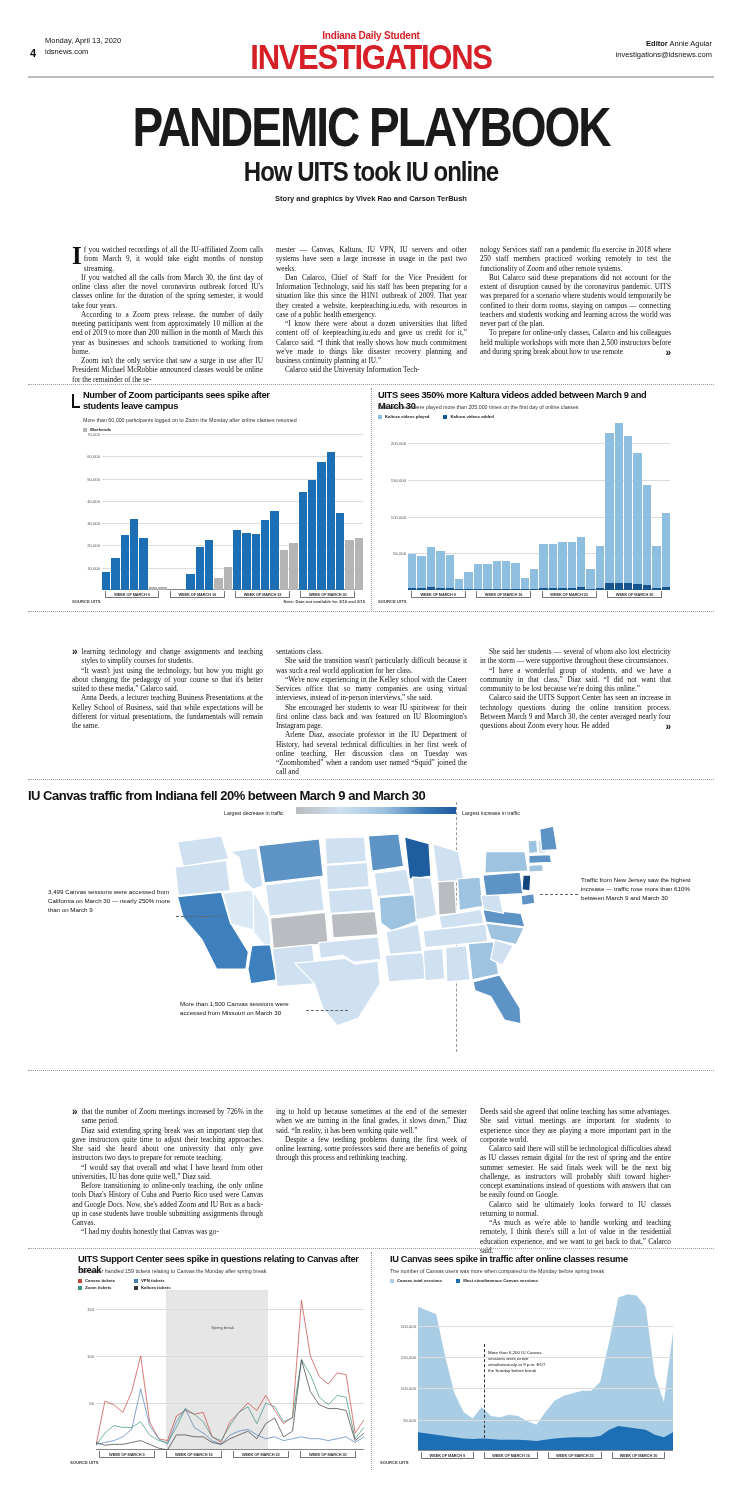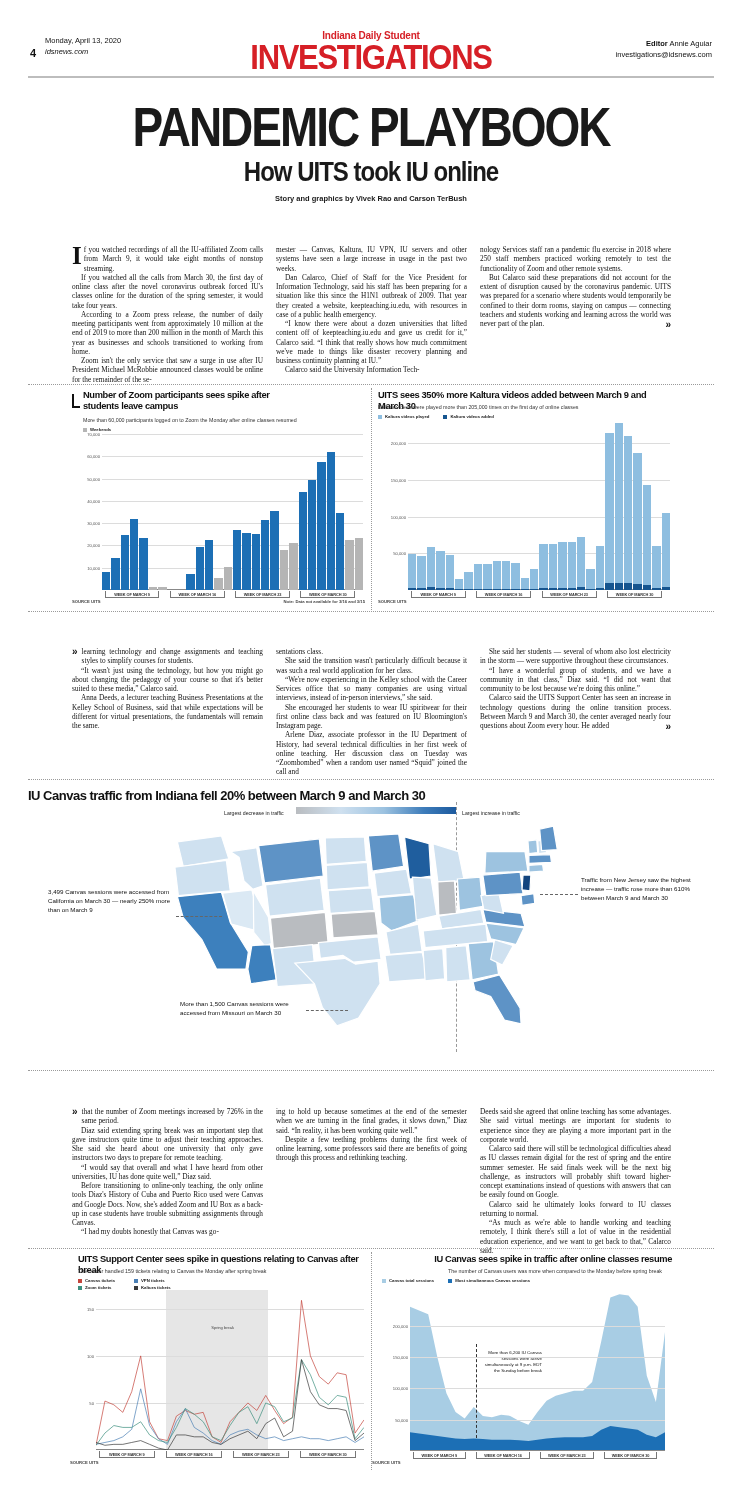--- a/index.html
+++ b/index.html
@@ -189,21 +189,21 @@
 </style>
 </head>
 <body>
 
 <div class="page">
 
   <div class="masthead">
     <div class="mh-pagenum">4</div>
     <div class="mh-left">
       <div>Monday, April 13, 2020</div>
-      <div style="font-style:italic">idsnews.com</div>
+      <div style="">idsnews.com</div>
     </div>
     <div class="mh-kicker">Indiana Daily Student</div>
     <div class="mh-title">INVESTIGATIONS</div>
     <div class="mh-right">
       <div><b>Editor</b> <span>Annie Aguiar</span></div>
       <div>investigations@idsnews.com</div>
     </div>
     <div class="mh-rule"></div>
   </div>
 
@@ -220,20 +220,21 @@
     </div>
     <div class="col" style="width:191px;">
       <p class="noind">mester — Canvas, Kaltura, IU VPN, IU servers and other systems have seen a large increase in usage in the past two weeks.</p>
       <p>Dan Calarco, Chief of Staff for the Vice President for Information Technology, said his staff has been preparing for a situation like this since the H1N1 outbreak of 2009. That year they created a website, keepteaching.iu.edu, with resources in case of a public health emergency.</p>
       <p>“I know there were about a dozen universities that lifted content off of keepteaching.iu.edu and gave us credit for it,” Calarco said. “I think that really shows how much commitment we've made to things like disaster recovery planning and business continuity planning at IU.”</p>
       <p>Calarco said the University Information Tech-</p>
     </div>
     <div class="col" style="width:191px;">
       <p class="noind">nology Services staff ran a pandemic flu exercise in 2018 where 250 staff members practiced working remotely to test the functionality of Zoom and other remote systems.</p>
       <p>But Calarco said these preparations did not account for the extent of disruption caused by the coronavirus pandemic. UITS was prepared for a scenario where students would temporarily be confined to their dorm rooms, staying on campus — connecting teachers and students working and learning across the world was never part of the plan.</p>
+      <p>To prepare for online-only classes, Calarco and his colleagues held multiple workshops with more than 2,500 instructors before and during spring break about how to use remote</p>
       <div style="text-align:right;margin-top:-9px;"><span class="endarrow">»</span></div>
     </div>
   </div>
 
   <div class="dotrule" style="left:28px; right:28px; top:384px;"></div>
 
   <div class="chartbox" style="left:72px; top:390px; width:293px; height:218px;">
     <div style="position:absolute;left:0;top:4px;width:8px;height:14px;border-left:2px solid #111;border-bottom:2px solid #111;"></div>
     <div class="ch-title" style="position:absolute;left:11px;top:0;width:215px;">Number of Zoom participants sees spike after students leave campus</div>
     <div class="ch-sub" style="position:absolute;left:11px;top:25px;width:270px;">More than 60,000 participants logged on to Zoom the Monday after online classes resumed</div>
@@ -620,21 +621,21 @@
         <div class="weekband" style="left: 1%; width: 21%;">WEEK OF MARCH 9</div>
         <div class="weekband" style="left: 26%; width: 21%;">WEEK OF MARCH 16</div>
         <div class="weekband" style="left: 51%; width: 21%;">WEEK OF MARCH 23</div>
         <div class="weekband" style="left: 76%; width: 21%;">WEEK OF MARCH 30</div>
       </div>
     <div class="ch-source" style="position:absolute;left:-8px;top:206px;">SOURCE UITS</div>
   </div>
 
   <div class="dotrule-v" style="left:371px; top:1252px; height:218px;"></div>
 
-  <div class="chartbox" style="left:382px; top:1254px; width:285px; height:215px;text-align:right;">
+  <div class="chartbox" style="left:390px; top:1254px; width:285px; height:215px;">
     <div class="ch-title" style="position:absolute;left:0;top:0;width:290px;">IU Canvas sees spike in traffic after online classes resume</div>
     <div class="ch-sub" style="position:absolute;left:0;top:12px;width:280px;">The number of Canvas users was more when compared to the Monday before spring break</div>
     <div class="ch-legend" style="position:absolute;left:0;top:21px;">
       <span class="lg">
           <i style="background:#a8cde4"></i>
           <span>Canvas total sessions</span>
         </span>
       <span class="lg">
           <i style="background:#1c6fb5"></i>
           <span>Most simultaneous Canvas sessions</span>

